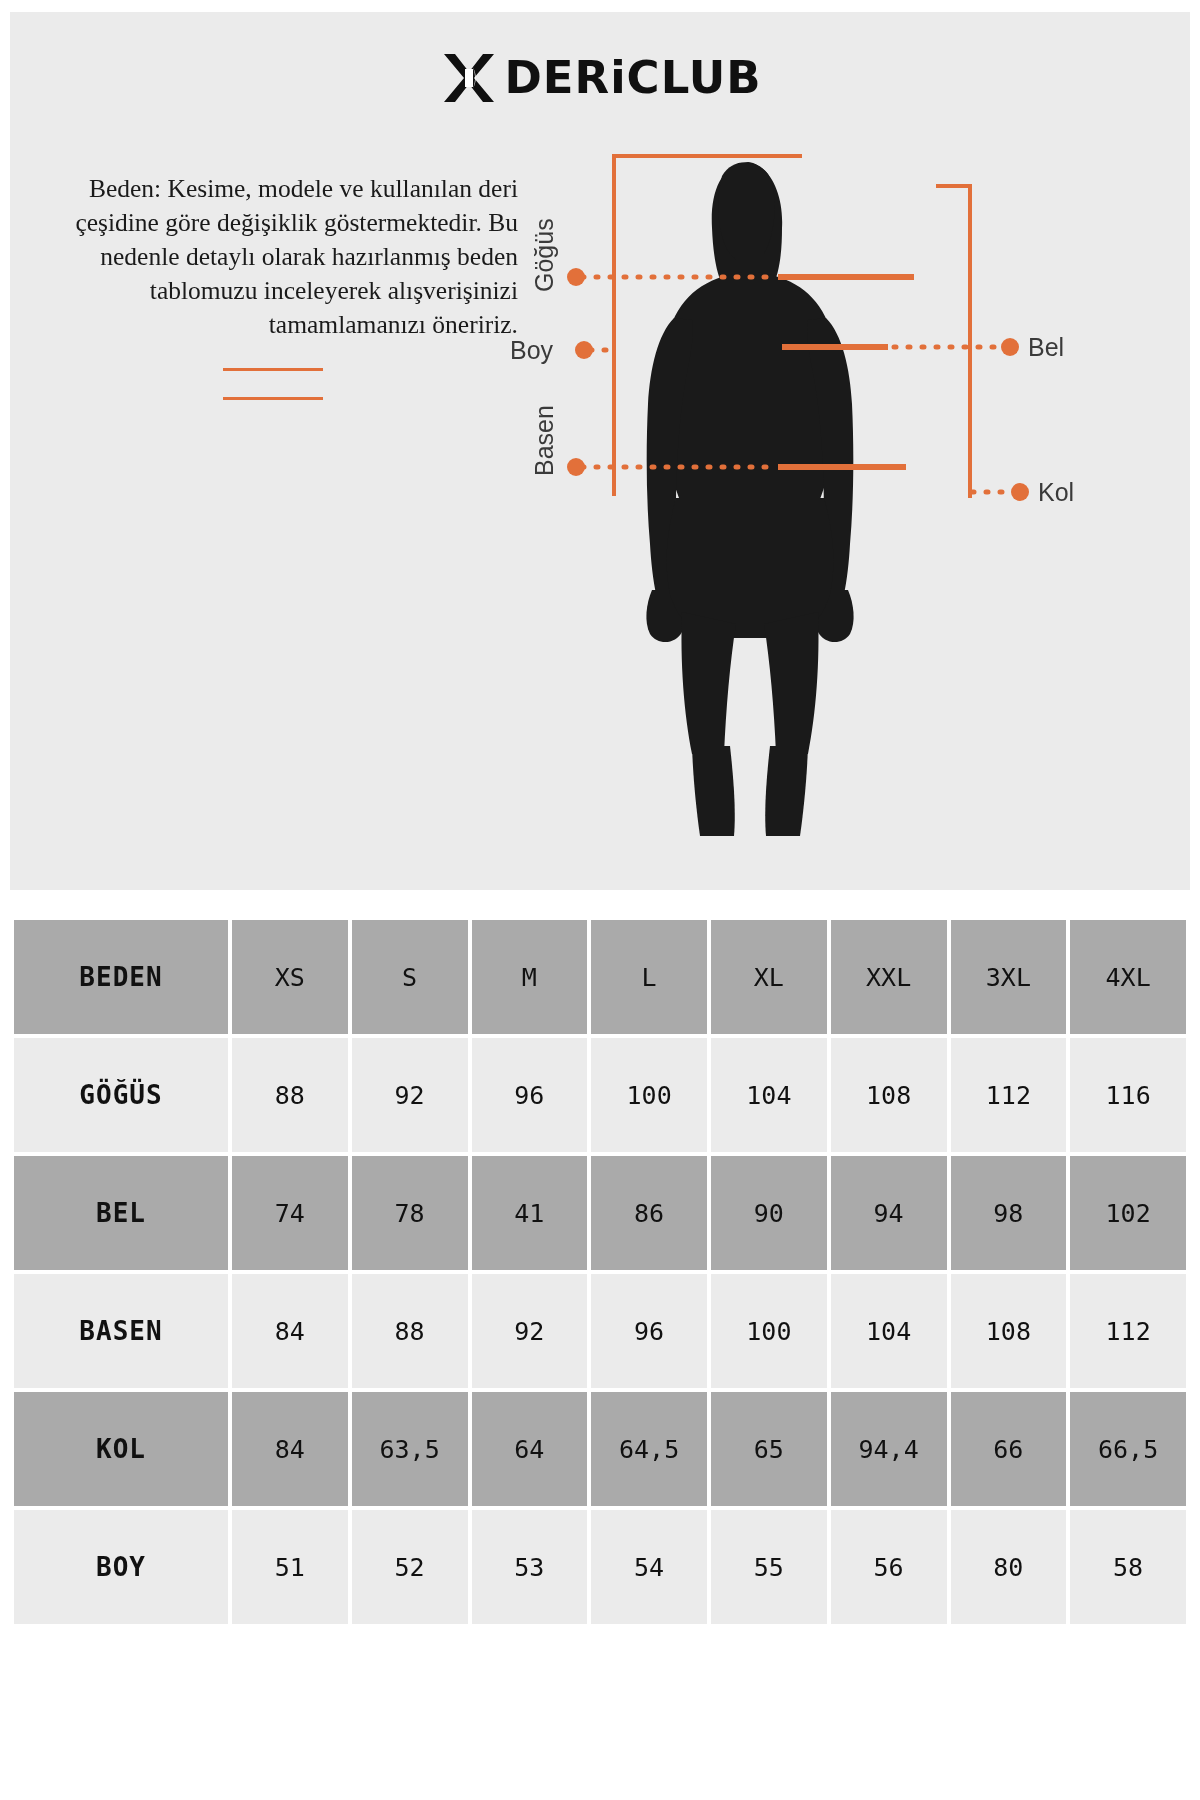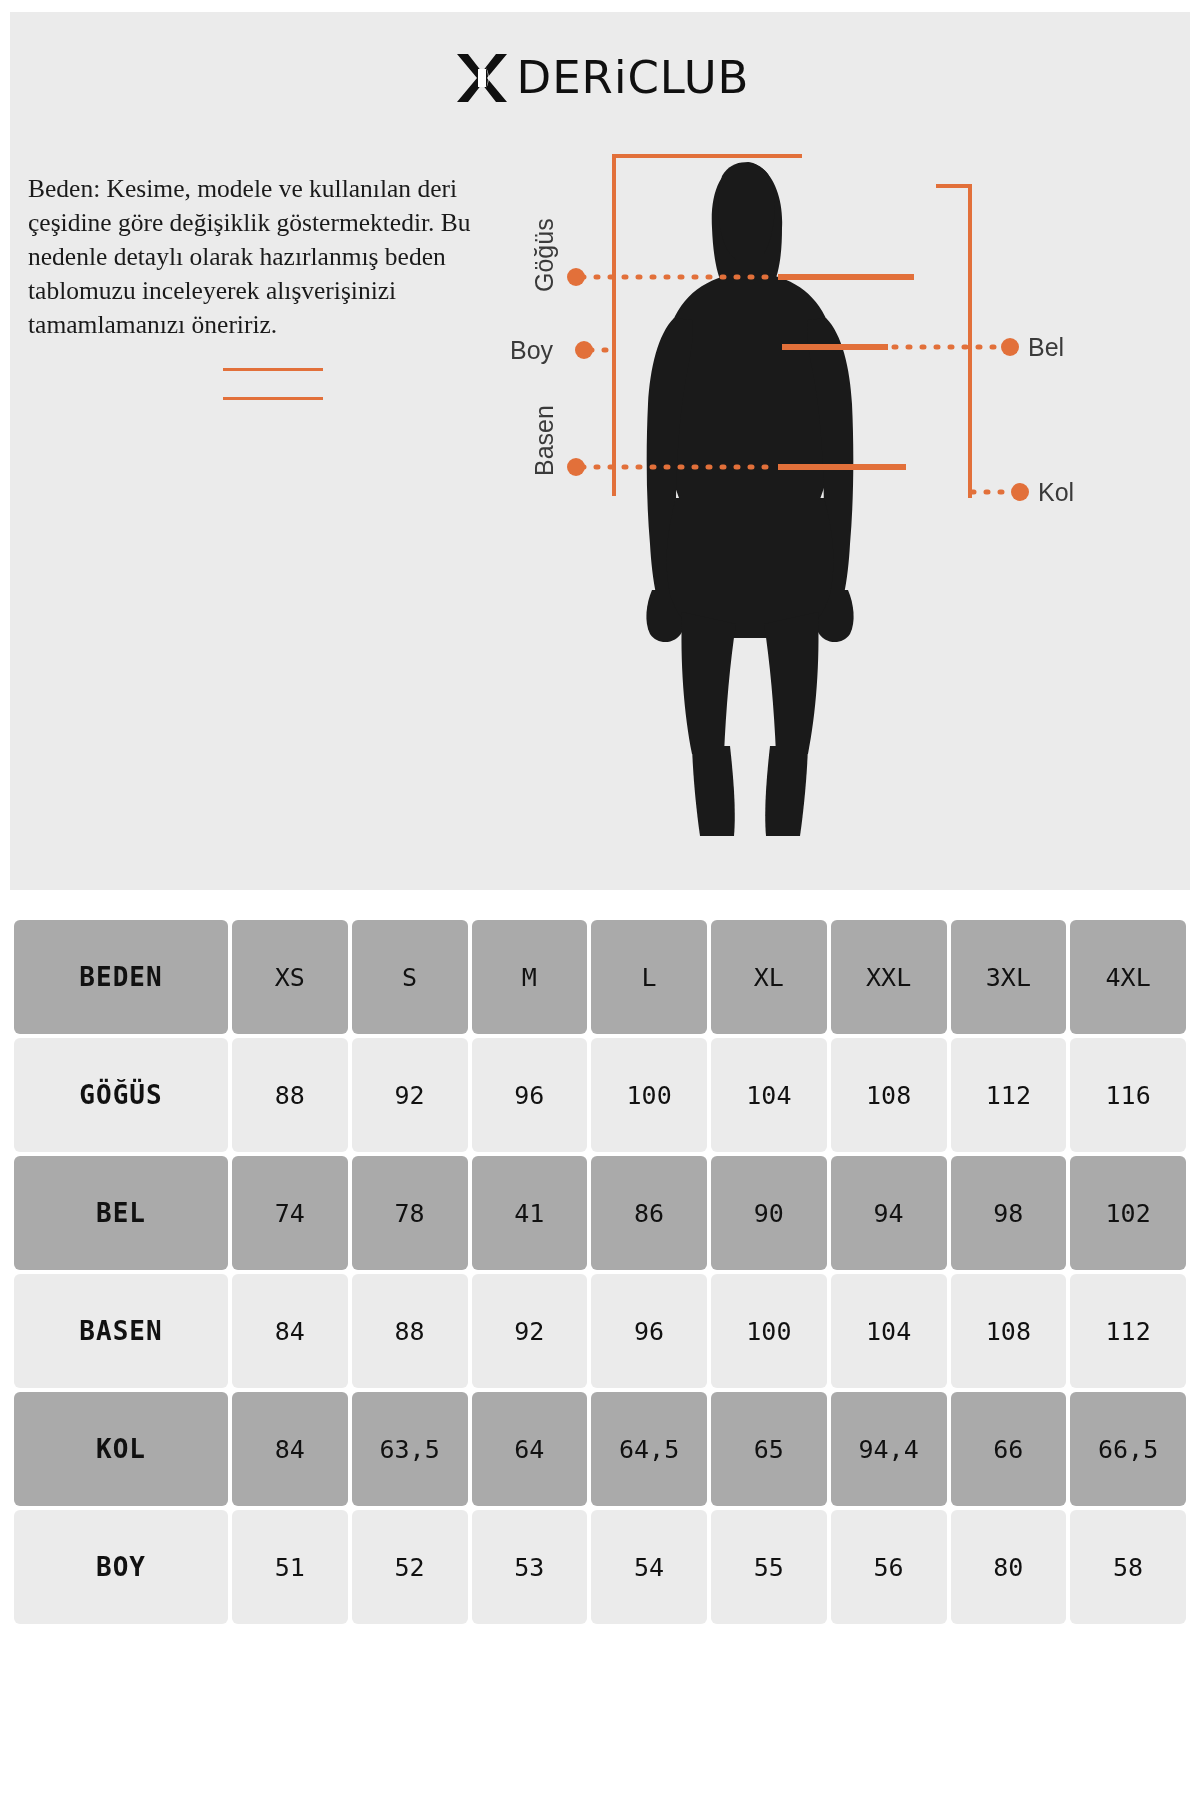--- a/index.html
+++ b/index.html
@@ -47,32 +47,32 @@
     gap: 4px;
   }
   .logo-mark {
     width: 62px;
     height: 56px;
     display: block;
   }
   .logo-text {
     font-family: "DejaVu Sans", sans-serif;
     font-size: 45px;
-    font-weight: 400;
+    font-weight: 700;
     letter-spacing: 1px;
     color: #101010;
     line-height: 56px;
   }
 
   .left-col {
     position: absolute;
     left: 18px;
     top: 160px;
     width: 490px;
-    text-align: left;
+    text-align: right;
     font-family: "Liberation Serif", serif;
     color: #1a1a1a;
   }
   .para {
     font-size: 25.5px;
     line-height: 1.33;
   }
   .divider {
     width: 100px;
     height: 3px;
@@ -133,21 +133,20 @@
     border-collapse: separate;
     border-spacing: 4px 4px;
     table-layout: fixed;
   }
   .size-table td {
     height: 112px;
     text-align: center;
     vertical-align: middle;
     font-family: "DejaVu Sans Mono", monospace;
     color: #111111;
-    border-radius: 6px;
   }
   .size-table td.rowhdr {
     width: 212px;
     font-size: 26px;
     font-weight: 700;
     letter-spacing: 1px;
   }
   .size-table td.cell {
     font-size: 25px;
     font-weight: 400;

